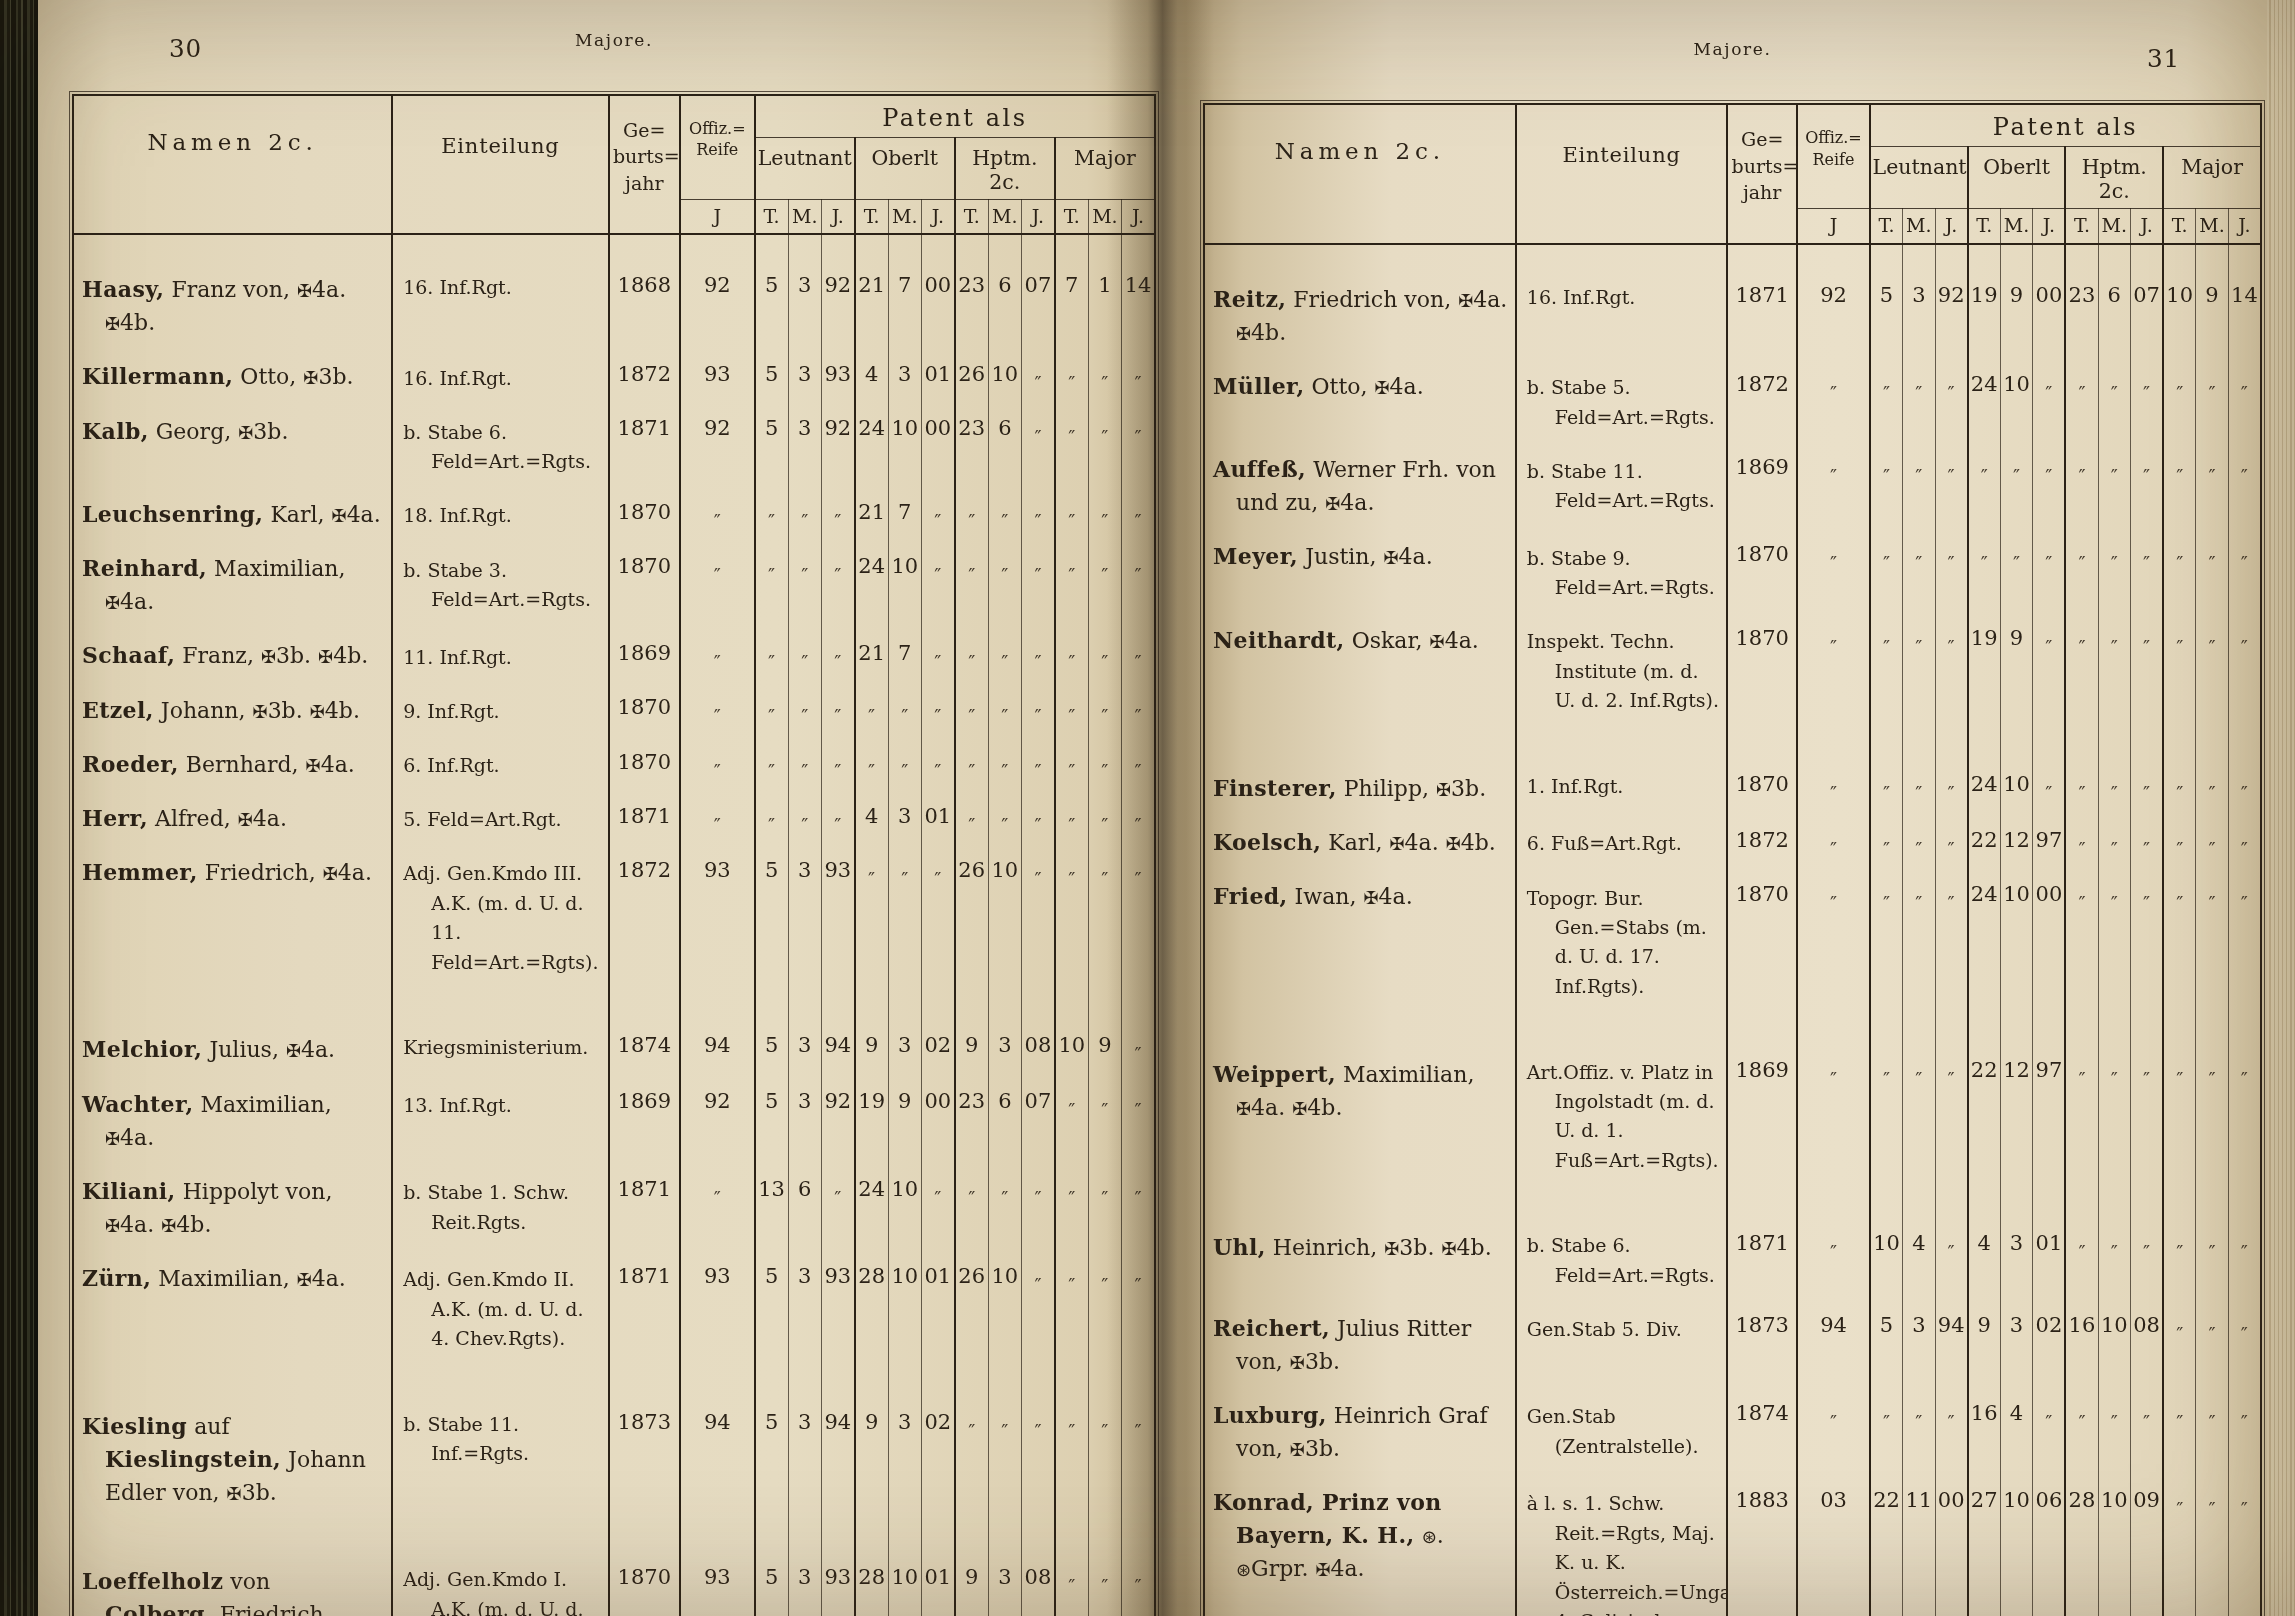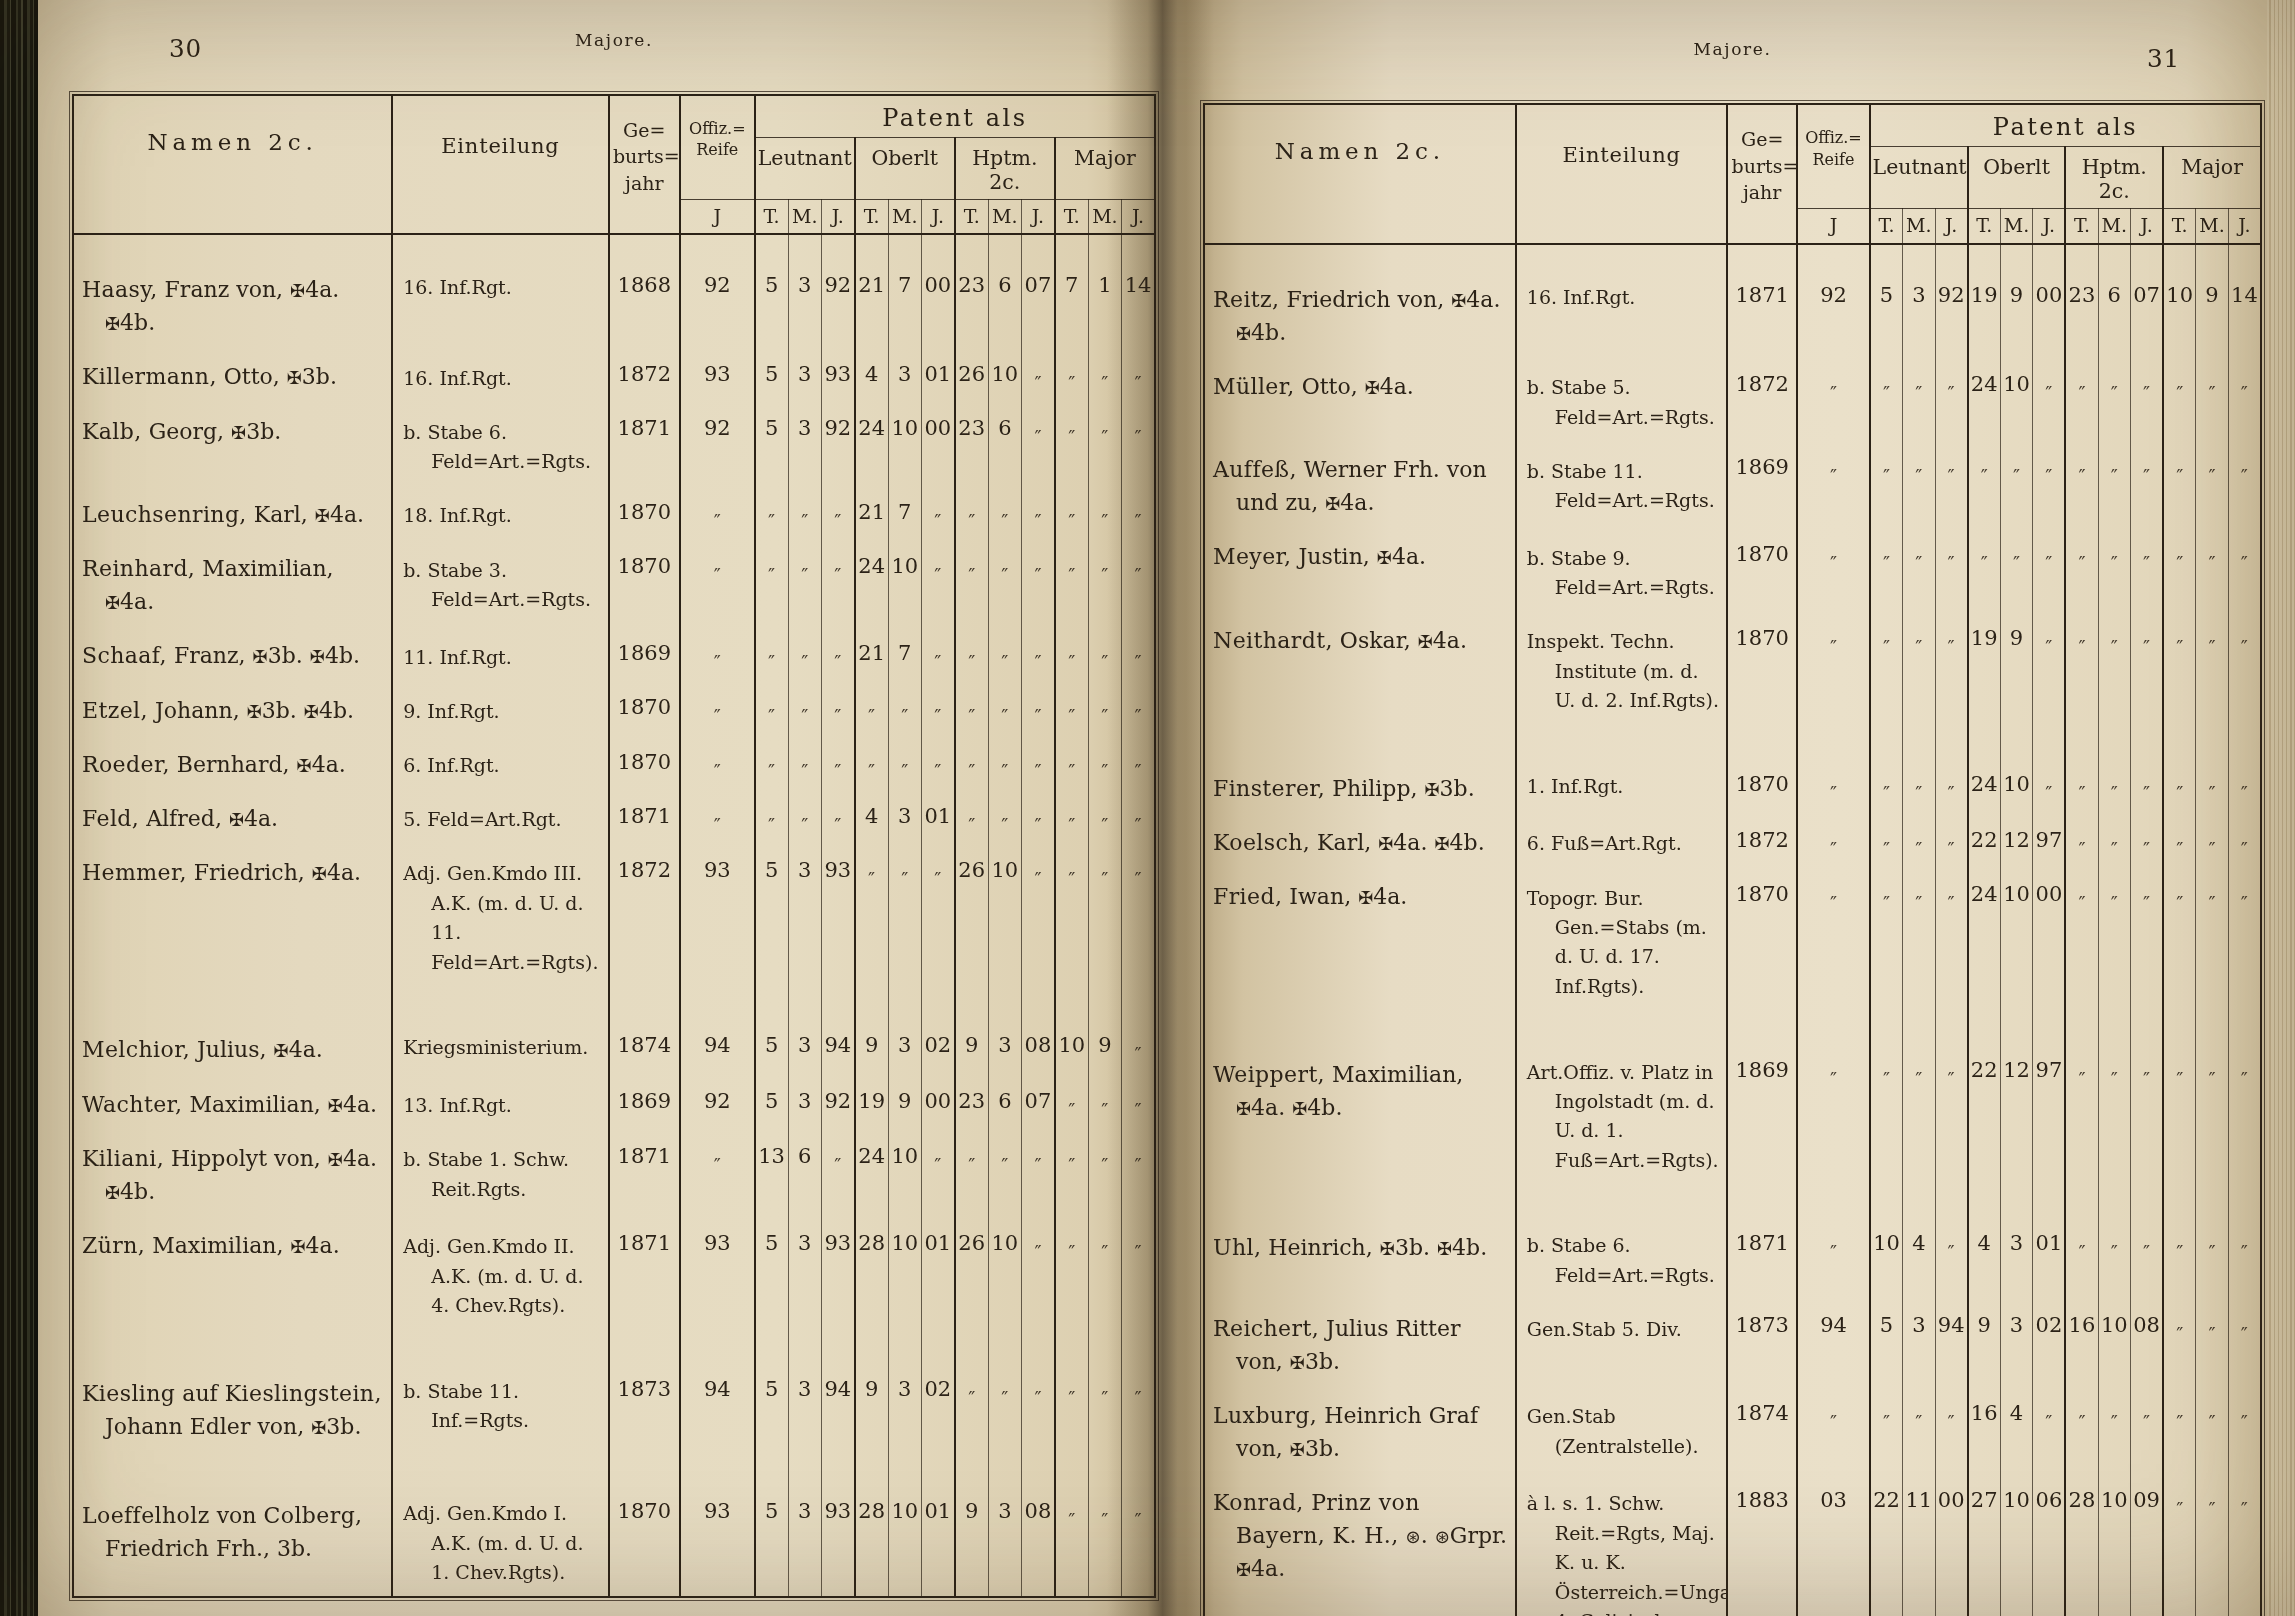--- a/index.html
+++ b/index.html
@@ -61,21 +61,21 @@
 
   .hb-thin { border-bottom:1.6px solid rgba(43,34,23,.85); }
   .hbb     { border-bottom:2.5px solid #2b2217; }
   .bl      { border-left:2.5px solid #2b2217; }
   .blt     { border-left:0.8px solid rgba(43,34,23,.7); }
 
   td.name {
     font-size:22px; line-height:1.5;
     padding:13px 6.6px 8.2px 31px; text-indent:-23px;
   }
-  .sn { font-weight:normal; letter-spacing:0.4px; }
+  .sn { font-weight:bold; letter-spacing:0.4px; }
   .sym { font-family:"DejaVu Sans", sans-serif; font-size:.82em; }
   td.eint {
     font-size:19px; line-height:1.55;
     padding:16.4px 6.6px 8.2px 38px; text-indent:-28px;
   }
   td.num { font-size:21px; text-align:center; padding:14.8px 1.6px 6.6px; }
   .ditto { display:inline-block; transform:translateY(9px); opacity:.85; font-size:19px; }
 
   tbody tr:first-child td { padding-top:38px; }
   tr.brk td { padding-top:48px; }
@@ -289,21 +289,21 @@
             <td class="num blt"><span class="ditto">″</span></td>
             <td class="num blt"><span class="ditto">″</span></td>
             <td class="num bl"><span class="ditto">″</span></td>
             <td class="num blt"><span class="ditto">″</span></td>
             <td class="num blt"><span class="ditto">″</span></td>
             <td class="num bl"><span class="ditto">″</span></td>
             <td class="num blt"><span class="ditto">″</span></td>
             <td class="num blt"><span class="ditto">″</span></td>
           </tr>
           <tr>
-            <td class="name"><span class="sn">Feld,</span><span> Alfred, <span class="sym">✠</span>4a.</span></td>
+            <td class="name"><span class="sn">Herr,</span><span> Alfred, <span class="sym">✠</span>4a.</span></td>
             <td class="eint bl">5. Feld=Art.Rgt.</td>
             <td class="num geb bl">1871</td>
             <td class="num bl"><span class="ditto">″</span></td>
             <td class="num bl"><span class="ditto">″</span></td>
             <td class="num blt"><span class="ditto">″</span></td>
             <td class="num blt"><span class="ditto">″</span></td>
             <td class="num bl">4</td>
             <td class="num blt">3</td>
             <td class="num blt">01</td>
             <td class="num bl"><span class="ditto">″</span></td>

